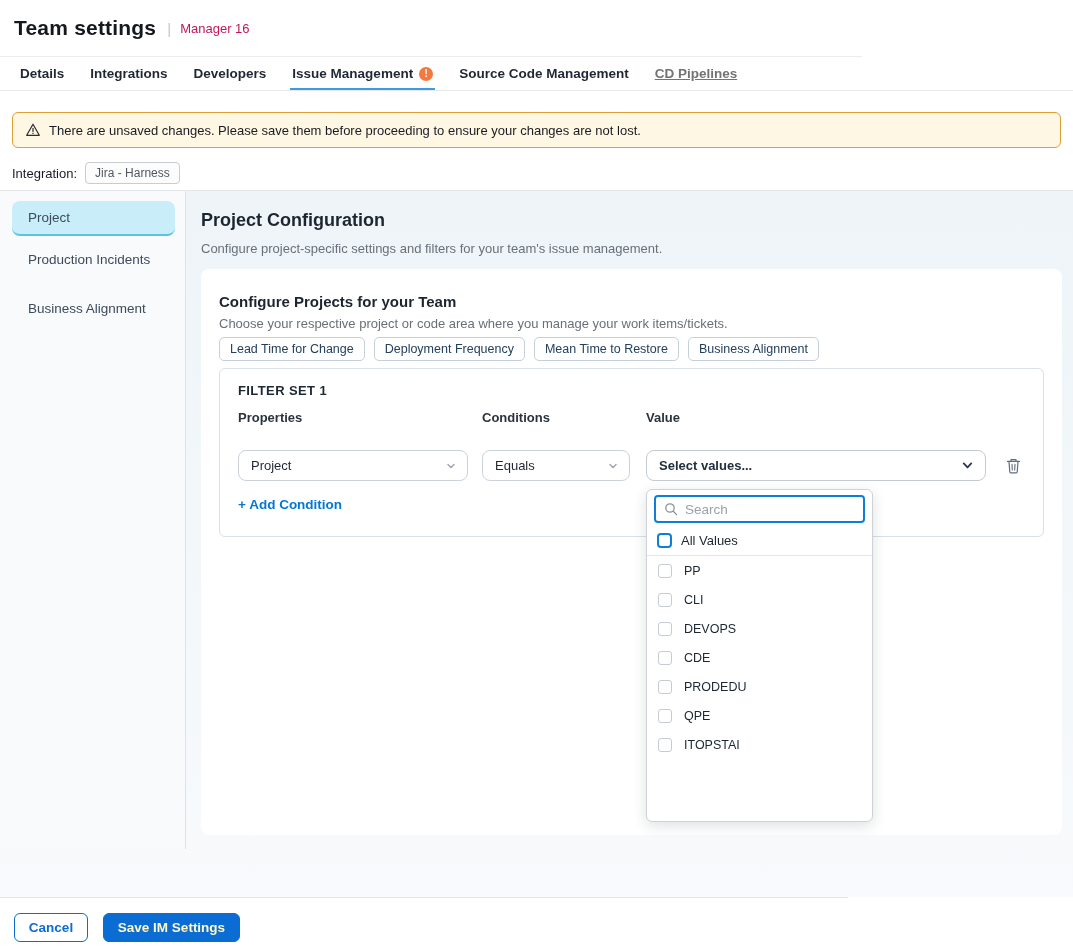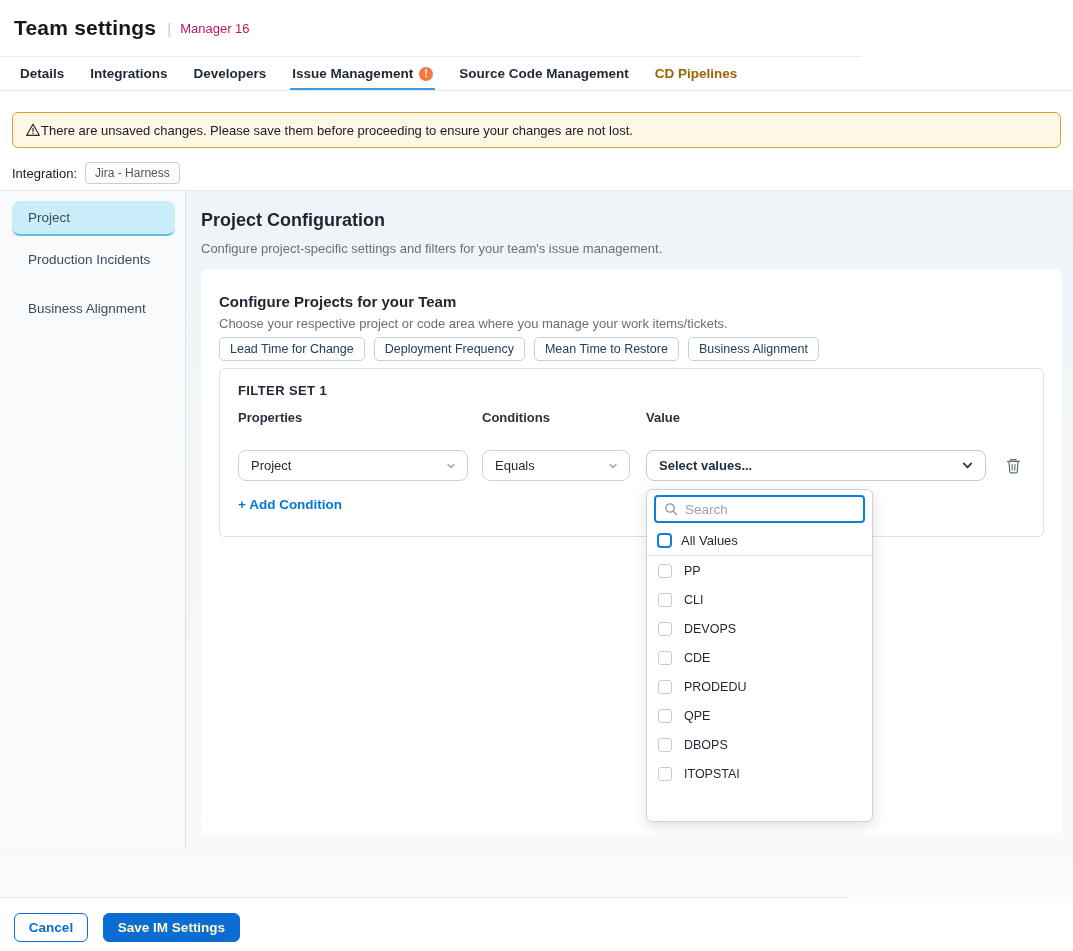--- a/index.html
+++ b/index.html
@@ -9,26 +9,26 @@
 
   
   .header { position:absolute; left:0; top:0; width:862px; height:57px; border-bottom:1px solid #ececee; display:flex; align-items:center; padding-left:14px; }
   .page-title { font-size:21px; font-weight:700; color:#15181d; letter-spacing:.2px; }
   .title-sep { color:#c3c7cc; font-size:15px; margin:0 9px 0 11px; font-weight:400; }
   .title-context { font-size:13px; color:#be185d; }
 
   
   .tabs { position:absolute; left:0; top:57px; width:1073px; height:34px; border-bottom:1px solid #e7e9ec; display:flex; align-items:stretch; padding-left:20px; gap:26px; }
   .tab { position:relative; display:flex; align-items:center; gap:6px; font-size:13.5px; font-weight:600; color:#1f2733; cursor:pointer; }
-  .tab.disabled { color:#a16207; }
+  .tab.disabled { color:#737373;text-decoration:underline; }
   .tab.active::after { content:""; position:absolute; left:-2px; right:-2px; bottom:0; height:2px; background:#3d9ae0; }
   .tab-badge { width:14px; height:14px; border-radius:50%; background:#f4793f; color:#fff; font-size:10px; font-weight:700; display:flex; align-items:center; justify-content:center; line-height:1; }
 
   
-  .banner { position:absolute; left:12px; top:112px; width:1049px; height:36px; background:#fdf7e3; border:1px solid #dd9f36; border-radius:6px; display:flex; align-items:center; padding-left:12px; }
+  .banner { position:absolute; left:12px; top:112px; width:1049px; height:36px; background:#fdf7e3; border:1px solid #dd9f36; border-radius:6px; display:flex; align-items:center; padding-left:12px; gap:8px; }
   .banner-text { font-size:13px; color:#1b1b25; }
 
   
   .integration-row { position:absolute; left:12px; top:161px; height:24px; display:flex; align-items:center; gap:8px; }
   .integration-label { font-size:13px; color:#1b1b25; }
   .integration-chip { font-size:12px; color:#50575f; border:1px solid #c8cdd3; border-radius:4px; background:#fcfcfd; padding:3px 9px; }
 
   
   .content { position:absolute; left:0; top:190px; width:1073px; height:707px; border-top:1px solid #e4e7ea; background:linear-gradient(#eef4f8,#f8fafc); }
   .sidebar { position:absolute; left:0; top:0; width:186px; height:658px; background:#f8fafc; border-right:1px solid #dde2e8; }
@@ -239,24 +239,20 @@
     <div class="dd-row dd-option">
       <span class="cb"></span>
       <span class="dd-option-label">PRODEDU</span>
     </div>
     <div class="dd-row dd-option">
       <span class="cb"></span>
       <span class="dd-option-label">QPE</span>
     </div>
     <div class="dd-row dd-option">
       <span class="cb"></span>
-      <span class="dd-option-label">DBOPS</span>
-    </div>
-    <div class="dd-row dd-option">
-      <span class="cb"></span>
       <span class="dd-option-label">ITOPSTAI</span>
     </div>
     <div class="dd-row dd-option">
       
       
     </div>
   </div>
 
   <div class="footer">
     <button class="btn btn-cancel">Cancel</button>

